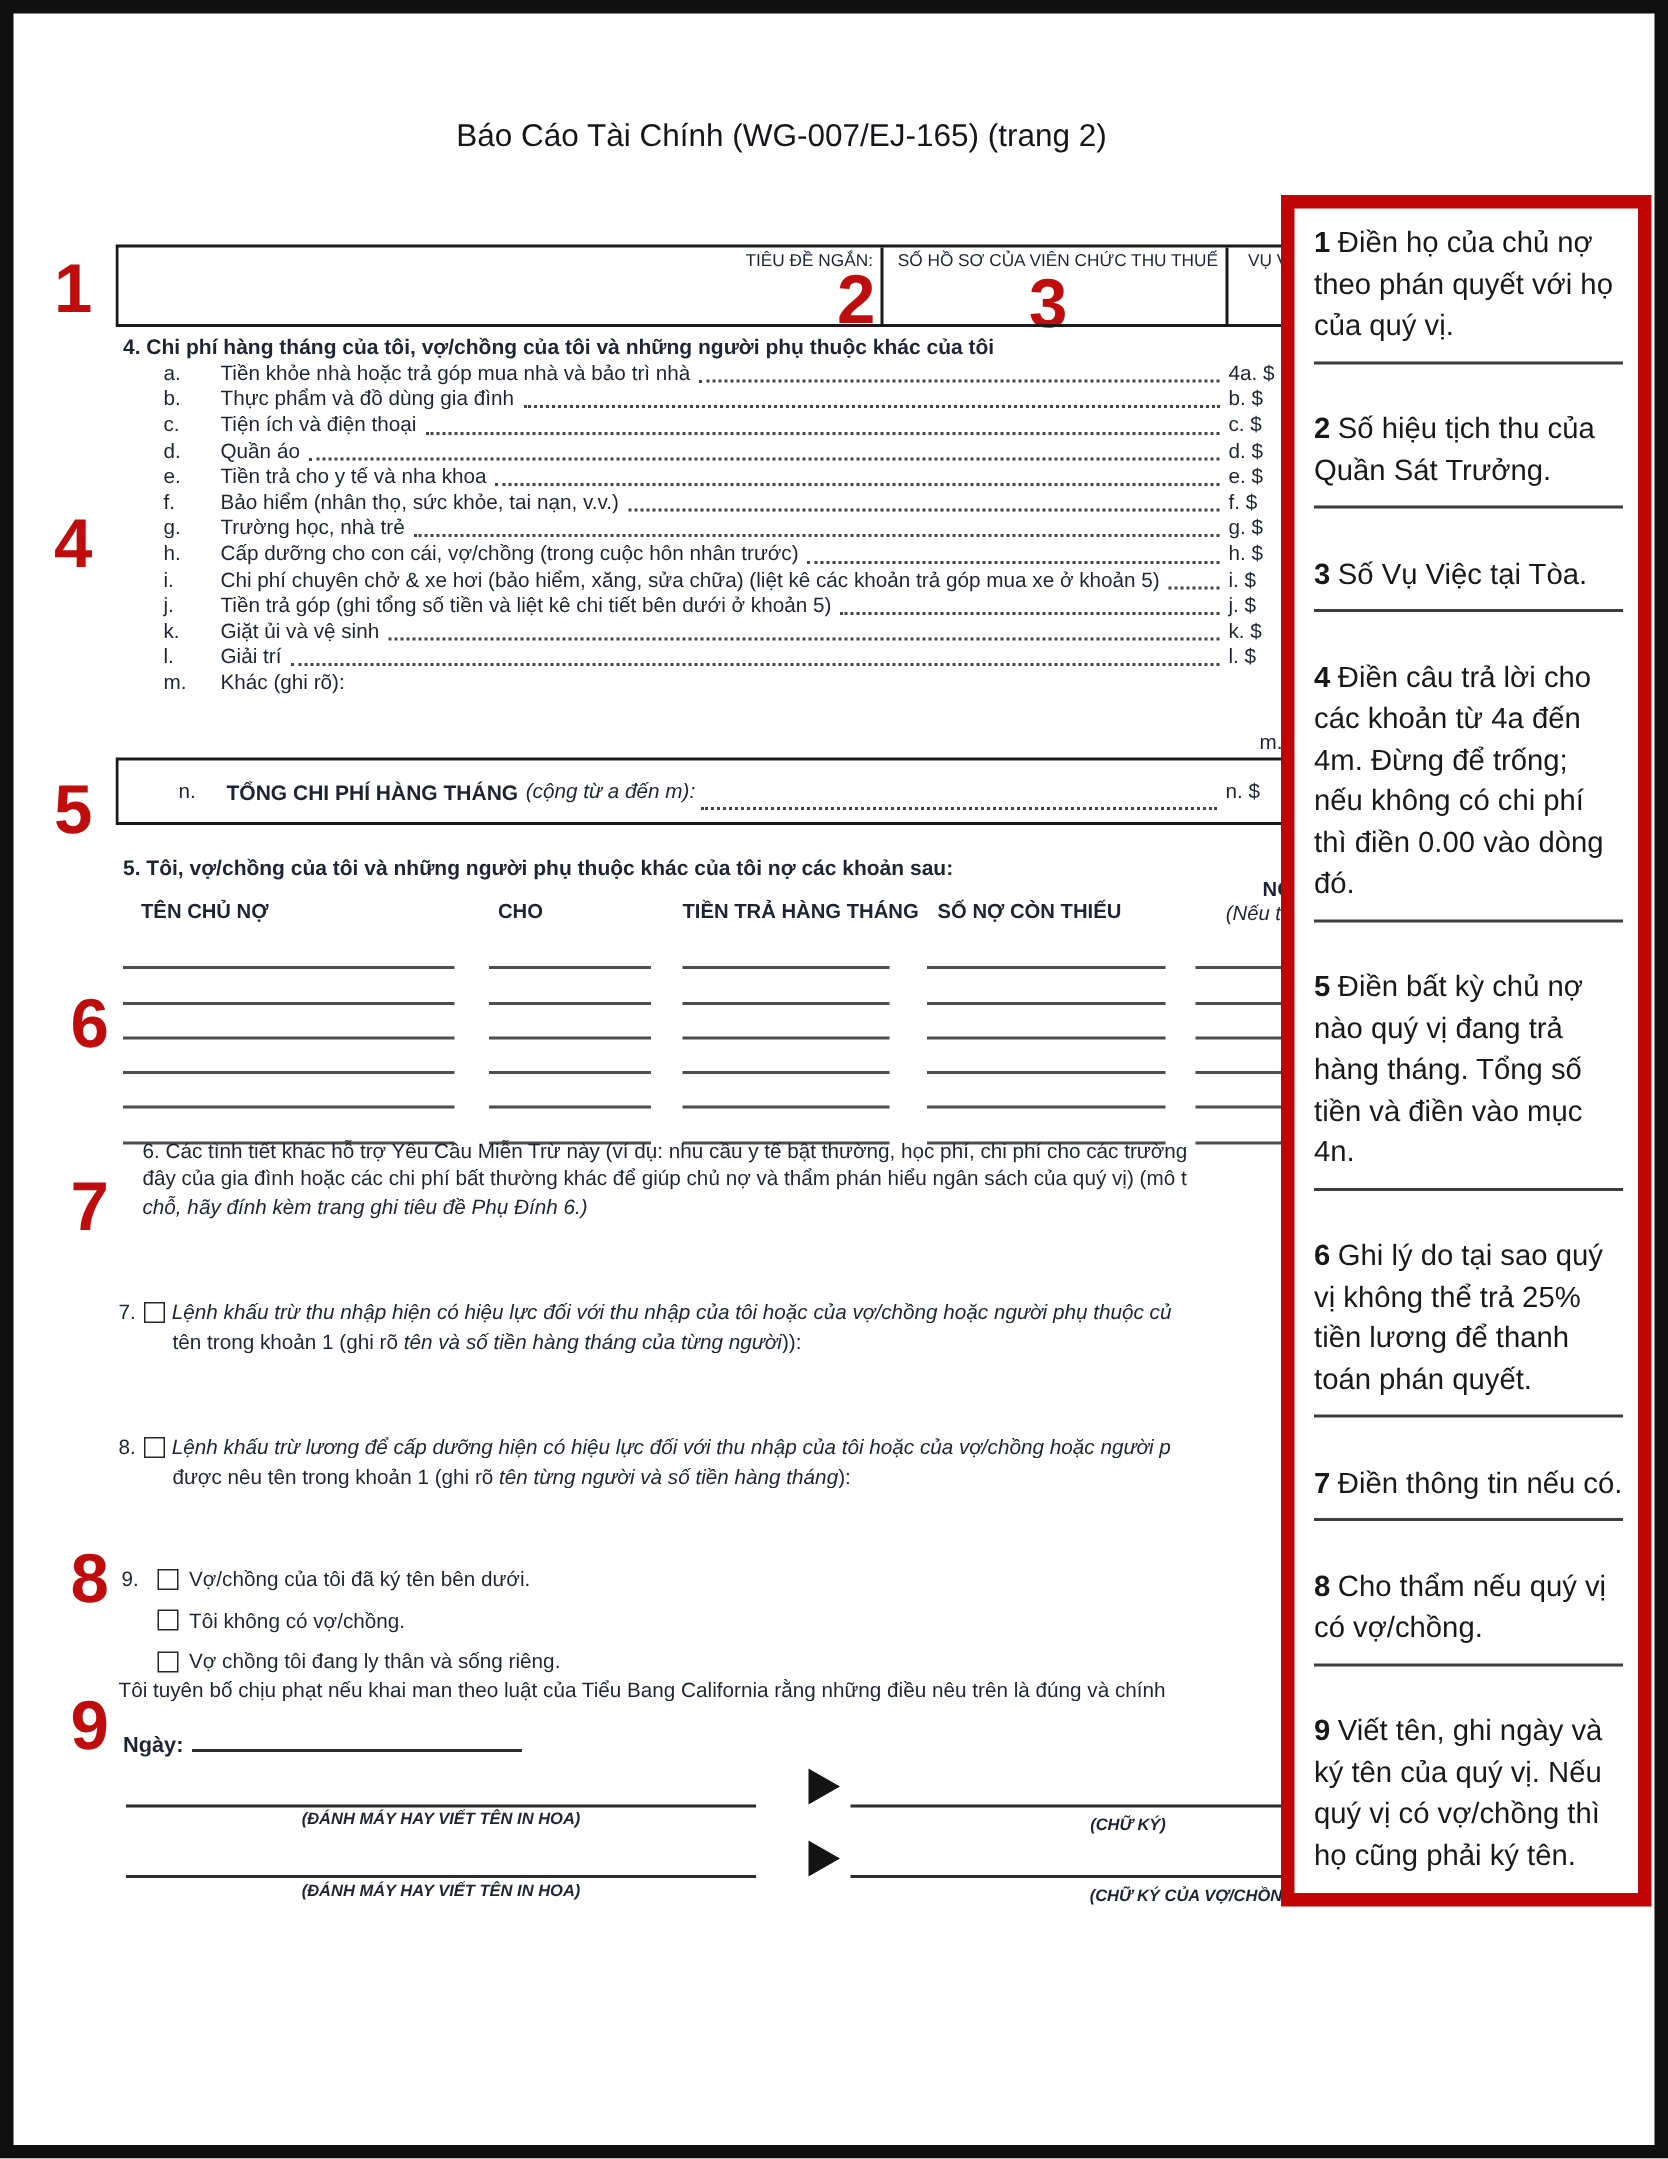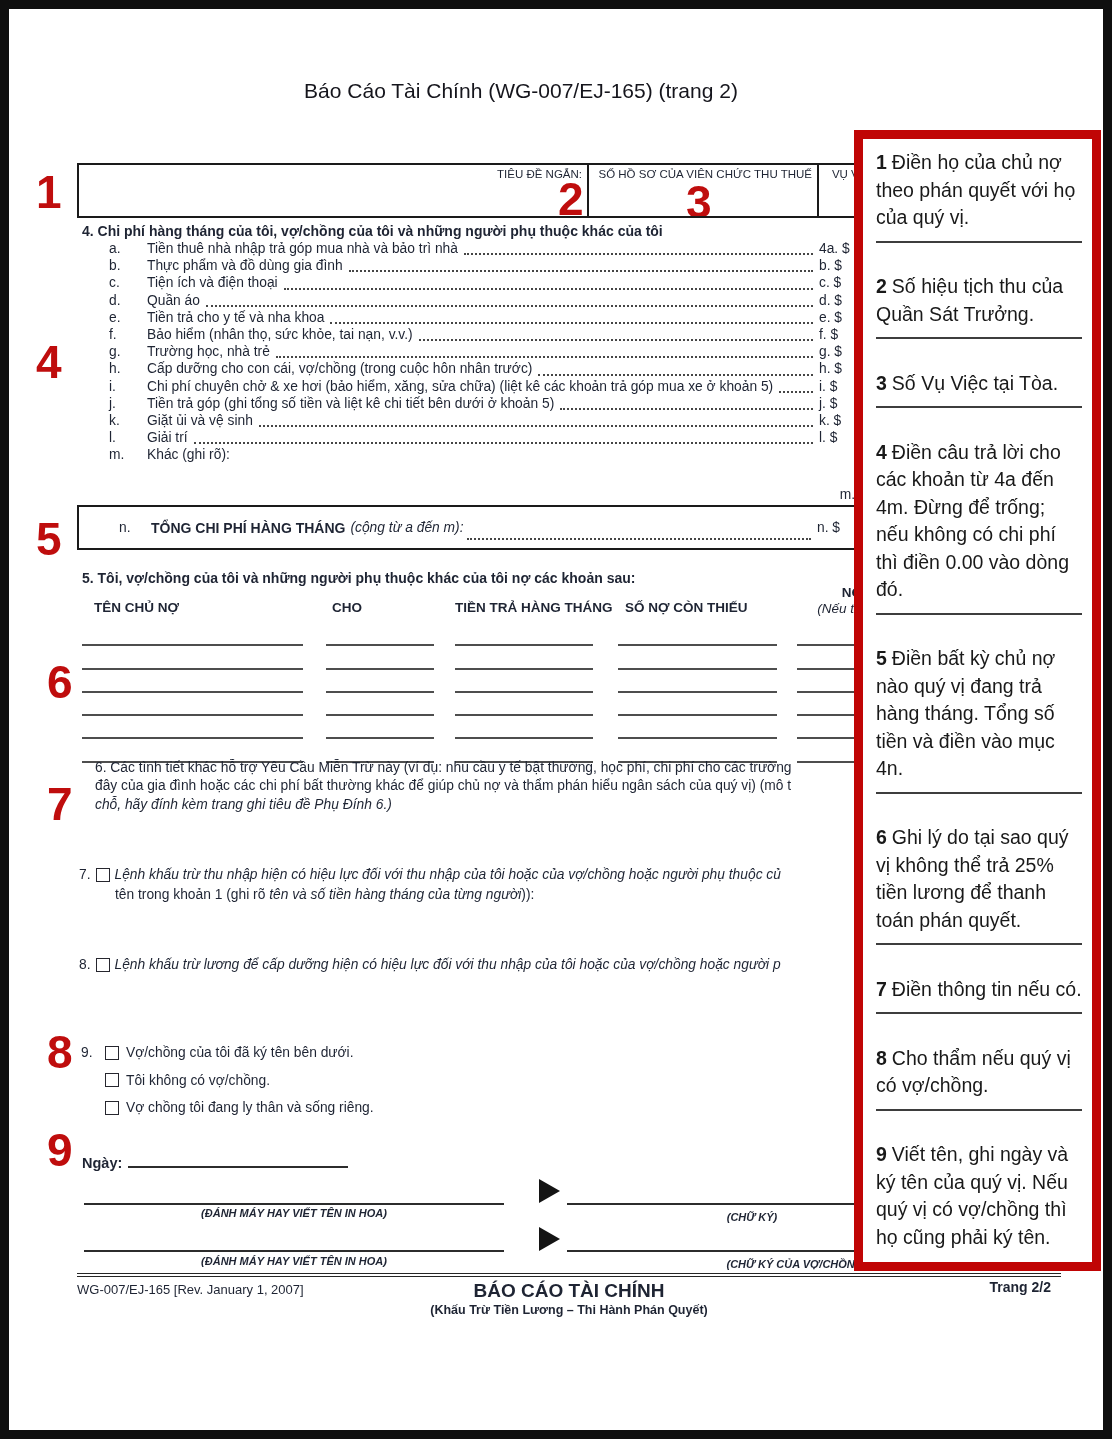--- a/index.html
+++ b/index.html
@@ -119,21 +119,21 @@
       </div>
       <div class="hdr-c3">
         <span class="hdr-label">VỤ VI</span>
       </div>
     </div>
 
     <div class="sec4-heading">4. Chi phí hàng tháng của tôi, vợ/chồng của tôi và những người phụ thuộc khác của tôi</div>
     <div id="expense-list">
         <div class="exp-row">
           <span class="exp-letter">a.</span>
-          <span class="exp-label">Tiền thuê nhà nhập trả góp mua nhà và bảo trì nhà</span>
+          <span class="exp-label">Tiền khỏe nhà hoặc trả góp mua nhà và bảo trì nhà</span>
           <span class="leader"></span>
           <span class="exp-code">4a. $</span>
         </div>
         <div class="exp-row">
           <span class="exp-letter">b.</span>
           <span class="exp-label">Thực phẩm và đồ dùng gia đình</span>
           <span class="leader"></span>
           <span class="exp-code">b. $</span>
         </div>
         <div class="exp-row">
@@ -281,67 +281,63 @@
         <span>tên trong khoản 1 (ghi rõ </span><i>tên và số tiền hàng tháng của từng người</i><span>)):</span>
       </div>
     </div>
 
     <div class="sec8">
       <div class="cb-line1">
         <span class="cb-num">8.</span>
         <span class="checkbox"></span>
         <span class="cb-cont">Lệnh khấu trừ lương để cấp dưỡng hiện có hiệu lực đối với thu nhập của tôi hoặc của vợ/chồng hoặc người p</span>
       </div>
+      <div class="cb-line2">
+        <span>được nêu tên trong khoản 1 (ghi rõ </span><i>tên từng người và số tiền hàng tháng</i><span>):</span>
+      </div>
     </div>
 
     <div class="sec9" id="sec9">
         <div class="s9-row">
           <span class="s9-num">9.</span>
           <span class="checkbox"></span>
           <span class="s9-label">Vợ/chồng của tôi đã ký tên bên dưới.</span>
         </div>
         <div class="s9-row">
           <span class="s9-num"></span>
           <span class="checkbox"></span>
           <span class="s9-label">Tôi không có vợ/chồng.</span>
         </div>
         <div class="s9-row">
           <span class="s9-num"></span>
           <span class="checkbox"></span>
           <span class="s9-label">Vợ chồng tôi đang ly thân và sống riêng.</span>
         </div>
       </div>
 
+    <div class="declaration">Tôi tuyên bố chịu phạt nếu khai man theo luật của Tiểu Bang California rằng những điều nêu trên là đúng và chính</div>
 
     <div class="date-row">
       <span class="date-label">Ngày:</span>
       <span class="date-line"></span>
     </div>
 
     <div class="sigline sig-l1"></div>
     <div class="sig-cap cap-n1">(ĐÁNH MÁY HAY VIẾT TÊN IN HOA)</div>
     <div class="tri tri1"></div>
     <div class="sigline sig-r1"></div>
     <div class="sig-cap cap-s1">(CHỮ KÝ)</div>
 
     <div class="sigline sig-l2"></div>
     <div class="sig-cap cap-n2">(ĐÁNH MÁY HAY VIẾT TÊN IN HOA)</div>
     <div class="tri tri2"></div>
     <div class="sigline sig-r2"></div>
     <div class="sig-cap cap-s2">(CHỮ KÝ CỦA VỢ/CHỒNG)</div>
   </div>
 
-  <div class="footer">
-    <div class="f-left">WG-007/EJ-165 [Rev. January 1, 2007]</div>
-    <div class="f-center">
-      <div class="f-title">BÁO CÁO TÀI CHÍNH</div>
-      <div class="f-sub">(Khấu Trừ Tiền Lương – Thi Hành Phán Quyết)</div>
-    </div>
-    <div class="f-right">Trang 2/2</div>
-  </div>
 
   <div class="sidebar" id="sidebar">
       <div class="note"><b class="note-num">1</b><span class="note-text">Điền họ của chủ nợ theo phán quyết với họ của quý vị.</span></div>
       <div class="note"><b class="note-num">2</b><span class="note-text">Số hiệu tịch thu của Quần Sát Trưởng.</span></div>
       <div class="note"><b class="note-num">3</b><span class="note-text">Số Vụ Việc tại Tòa.</span></div>
       <div class="note"><b class="note-num">4</b><span class="note-text">Điền câu trả lời cho các khoản từ 4a đến 4m. Đừng để trống; nếu không có chi phí thì điền 0.00 vào dòng đó.</span></div>
       <div class="note"><b class="note-num">5</b><span class="note-text">Điền bất kỳ chủ nợ nào quý vị đang trả hàng tháng. Tổng số tiền và điền vào mục 4n.</span></div>
       <div class="note"><b class="note-num">6</b><span class="note-text">Ghi lý do tại sao quý vị không thể trả 25% tiền lương để thanh toán phán quyết.</span></div>
       <div class="note"><b class="note-num">7</b><span class="note-text">Điền thông tin nếu có.</span></div>
       <div class="note"><b class="note-num">8</b><span class="note-text">Cho thẩm nếu quý vị có vợ/chồng.</span></div>

